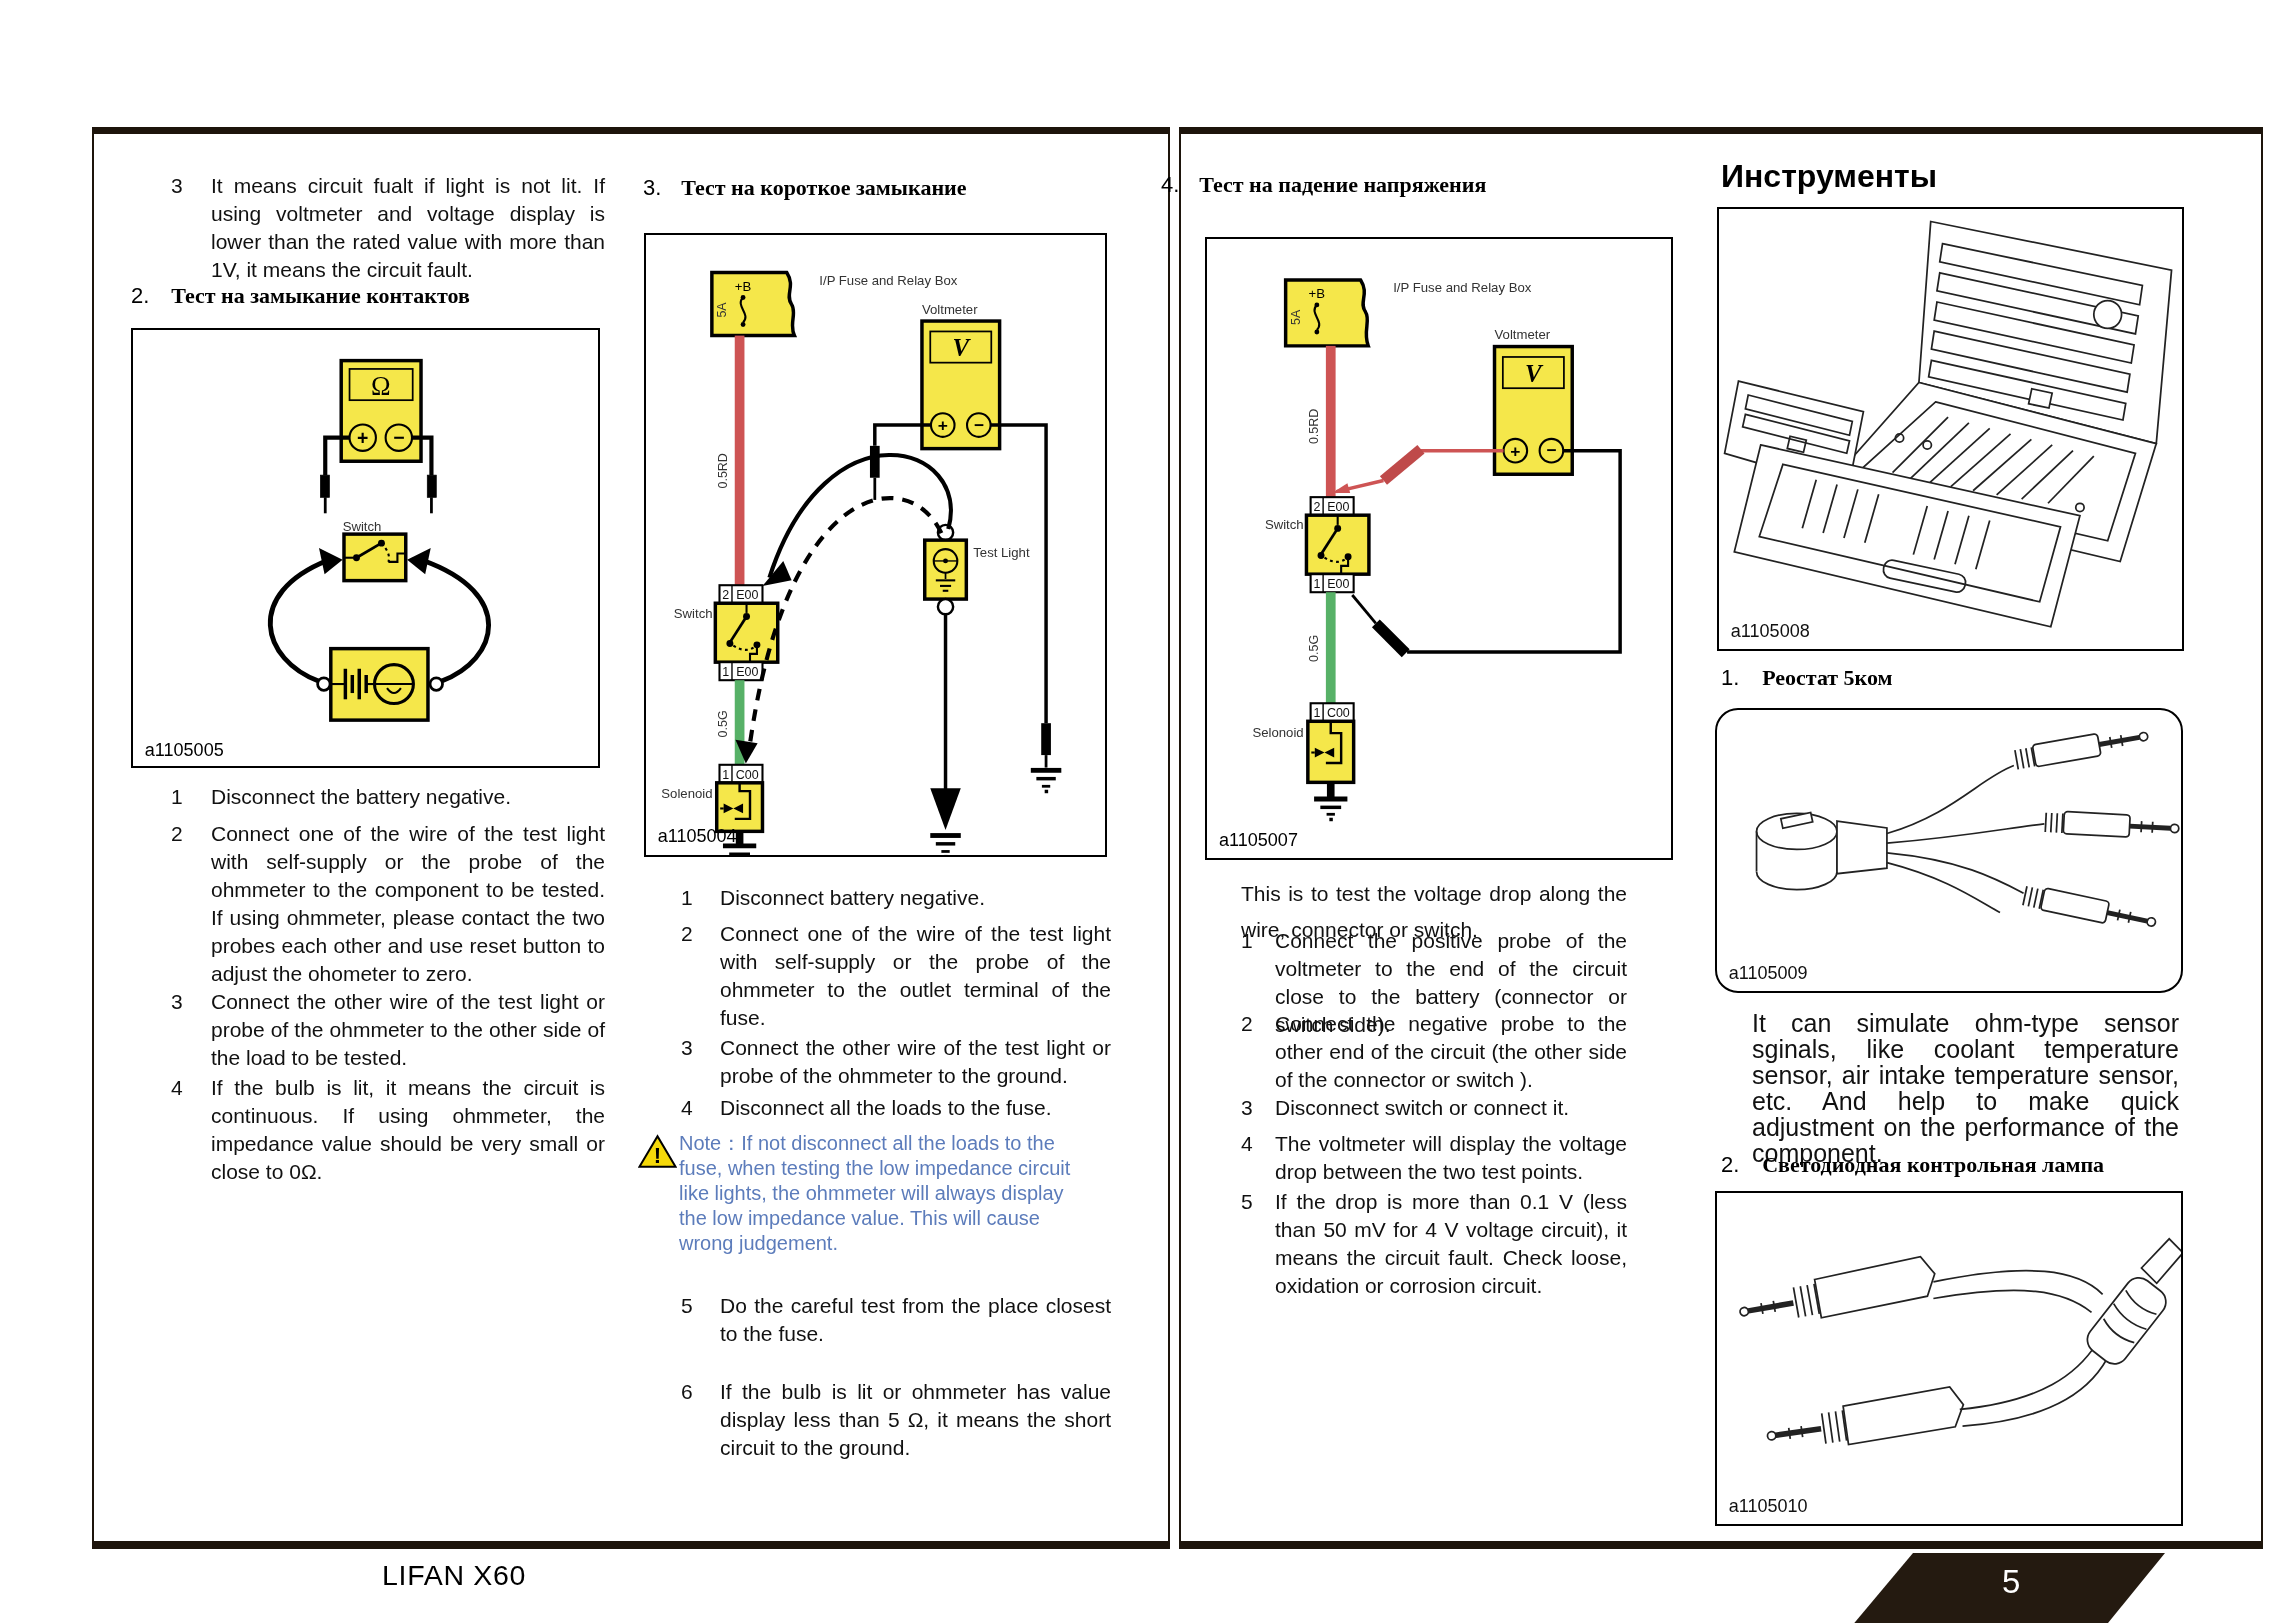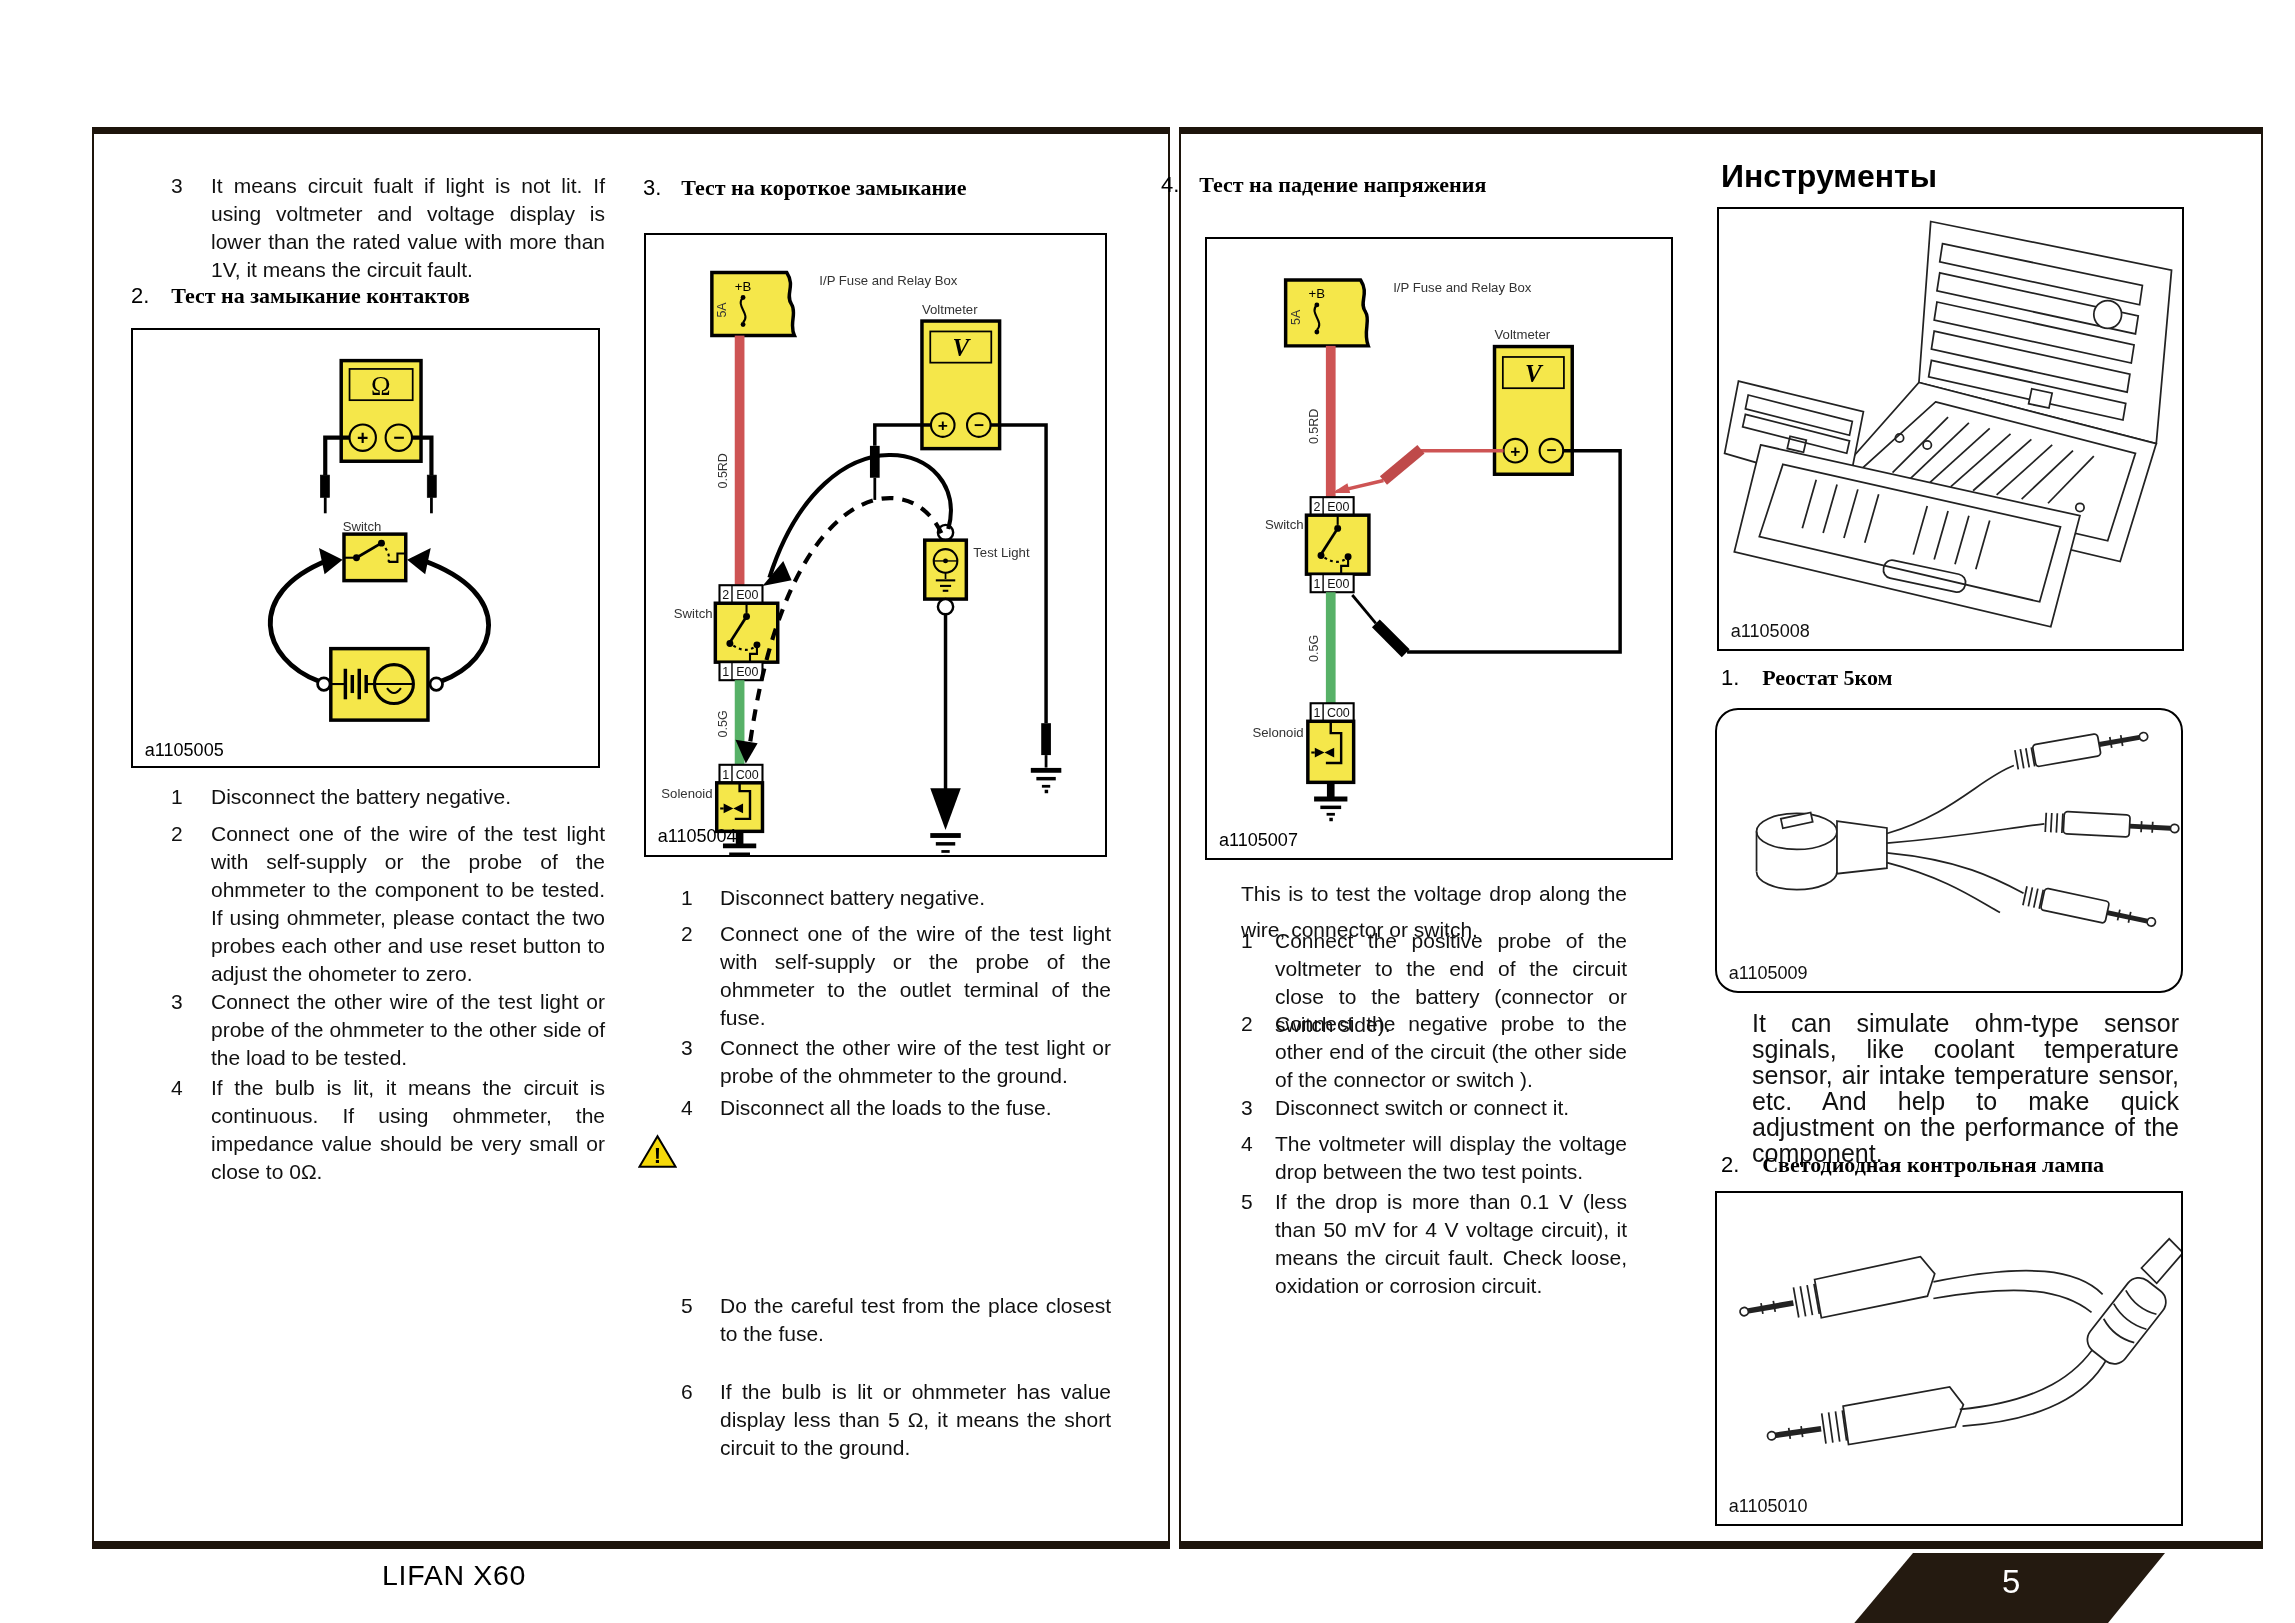--- a/index.html
+++ b/index.html
@@ -265,20 +265,21 @@
   </div>
   <div class="step c2" style="left:681px;top:1094px;">
     <span class="n">4</span>
     <span class="t">Disconnect all the loads to the fuse.</span>
   </div>
 
   <svg class="warnicon" style="left:638px;top:1134px;" viewBox="0 0 56 50">
     <polygon points="28,3 54,47 2,47" fill="#F5D90A" stroke="#000" stroke-width="3"></polygon>
     <text x="28" y="42" font-size="32" font-weight="bold" text-anchor="middle">!</text>
   </svg>
+  <div class="note" style="left:679px;top:1131px;width:397px;">Note：If not disconnect all the loads to the fuse, when testing the low impedance circuit like lights, the ohmmeter will always display the low impedance value. This will cause wrong judgement.</div>
 
   <div class="step c2" style="left:681px;top:1292px;">
     <span class="n">5</span>
     <span class="t">Do the careful test from the place closest to the fuse.</span>
   </div>
   <div class="step c2" style="left:681px;top:1378px;">
     <span class="n">6</span>
     <span class="t">If the bulb is lit or ohmmeter has value display less than 5 Ω, it means the short circuit to the ground.</span>
   </div>
 

